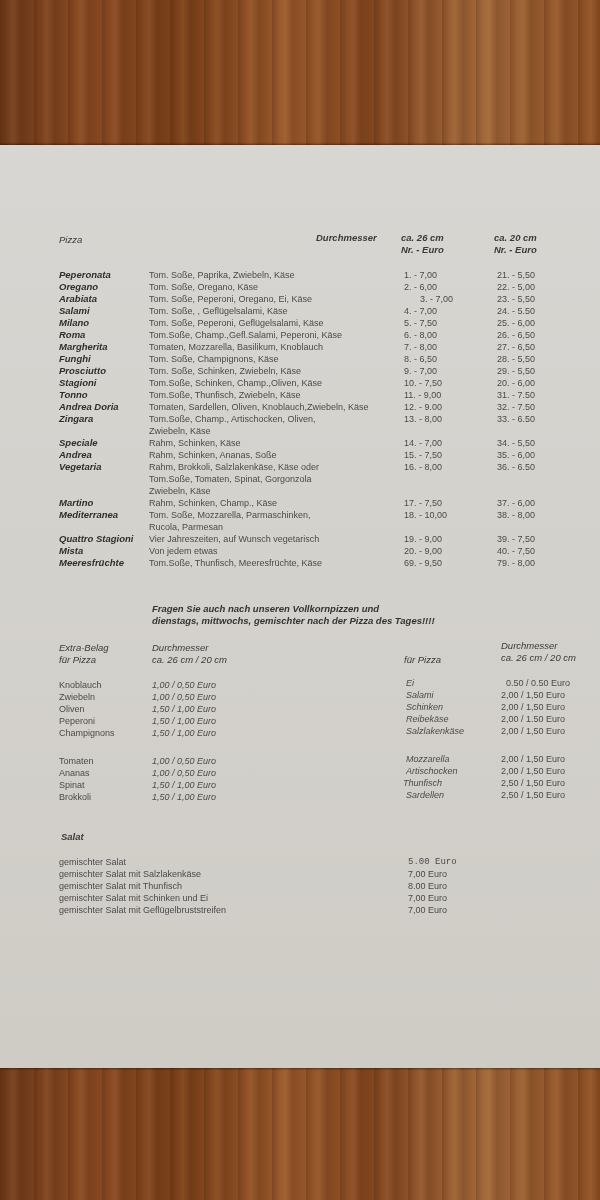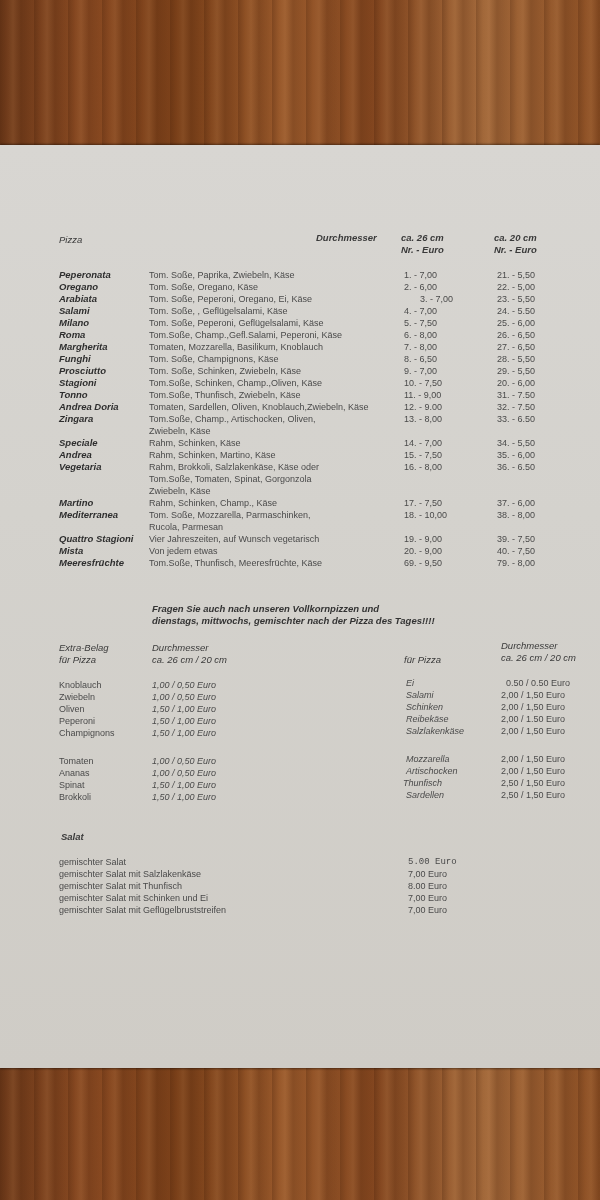--- a/index.html
+++ b/index.html
@@ -99,21 +99,21 @@
     <div class="t name" style="left:59px; top:413px;">Zingara</div>
     <div class="t desc" style="left:149px; top:413px;">Tom.Soße, Champ., Artischocken, Oliven,</div>
     <div class="t desc" style="left:149px; top:425px;">Zwiebeln, Käse</div>
     <div class="t price" style="left:404px; top:413px;">13. - 8,00</div>
     <div class="t price" style="left:497px; top:413px;">33. - 6.50</div>
     <div class="t name" style="left:59px; top:437px;">Speciale</div>
     <div class="t desc" style="left:149px; top:437px;">Rahm, Schinken, Käse</div>
     <div class="t price" style="left:404px; top:437px;">14. - 7,00</div>
     <div class="t price" style="left:497px; top:437px;">34. - 5,50</div>
     <div class="t name" style="left:59px; top:449px;">Andrea</div>
-    <div class="t desc" style="left:149px; top:449px;">Rahm, Schinken, Martino, Käse</div>
+    <div class="t desc" style="left:149px; top:449px;">Rahm, Schinken, Ananas, Soße</div>
     <div class="t price" style="left:404px; top:449px;">15. - 7,50</div>
     <div class="t price" style="left:497px; top:449px;">35. - 6,00</div>
     <div class="t name" style="left:59px; top:461px;">Vegetaria</div>
     <div class="t desc" style="left:149px; top:461px;">Rahm, Brokkoli, Salzlakenkäse, Käse oder</div>
     <div class="t desc" style="left:149px; top:473px;">Tom.Soße, Tomaten, Spinat, Gorgonzola</div>
     <div class="t desc" style="left:149px; top:485px;">Zwiebeln, Käse</div>
     <div class="t price" style="left:404px; top:461px;">16. - 8,00</div>
     <div class="t price" style="left:497px; top:461px;">36. - 6.50</div>
     <div class="t name" style="left:59px; top:497px;">Martino</div>
     <div class="t desc" style="left:149px; top:497px;">Rahm, Schinken, Champ., Käse</div>

